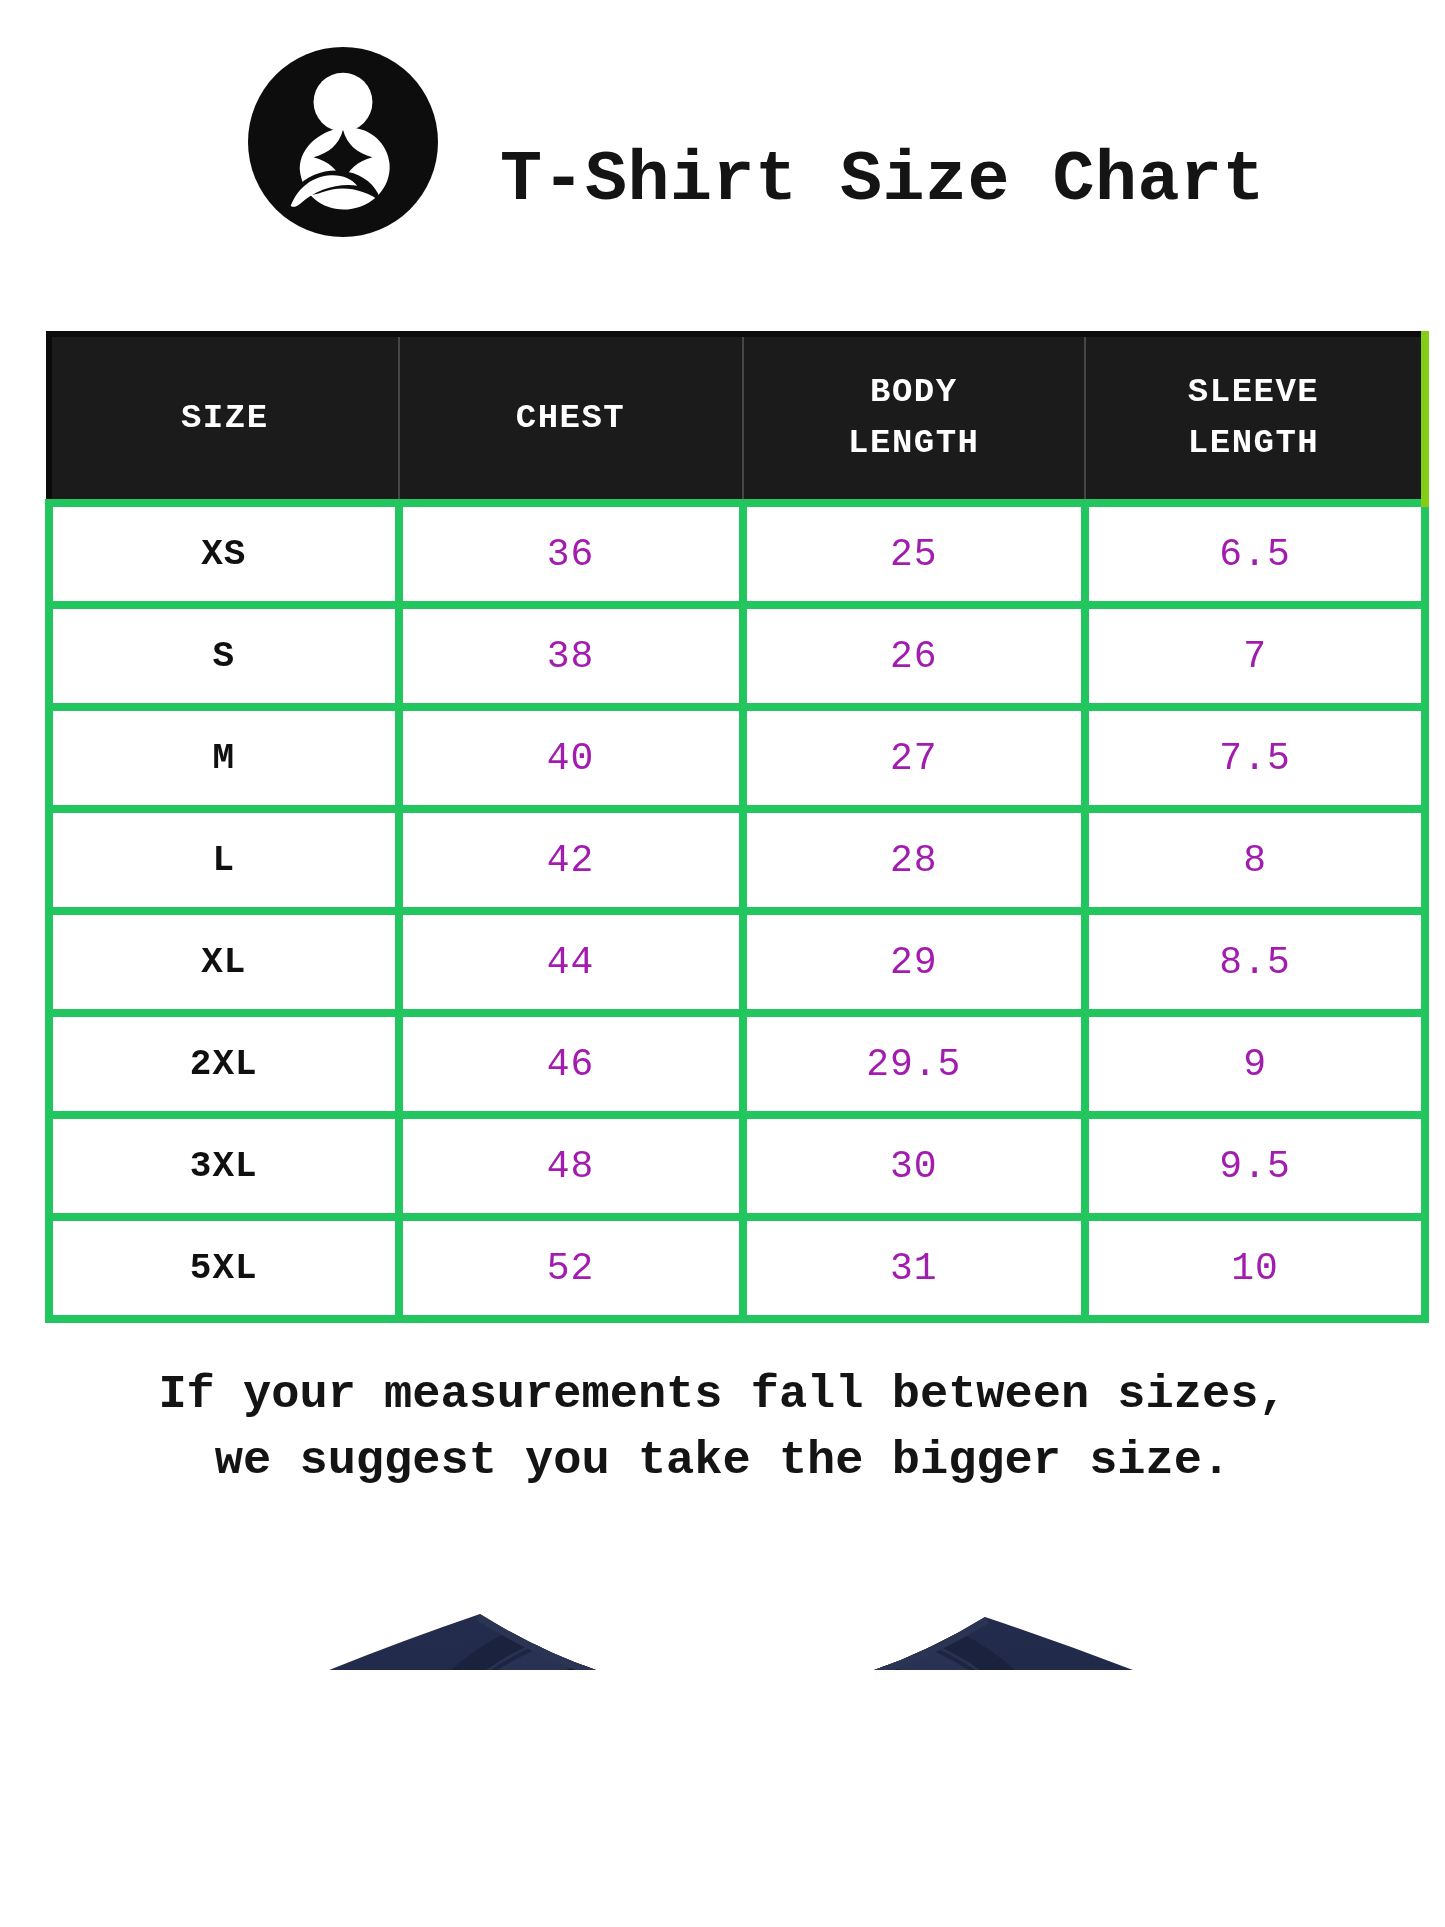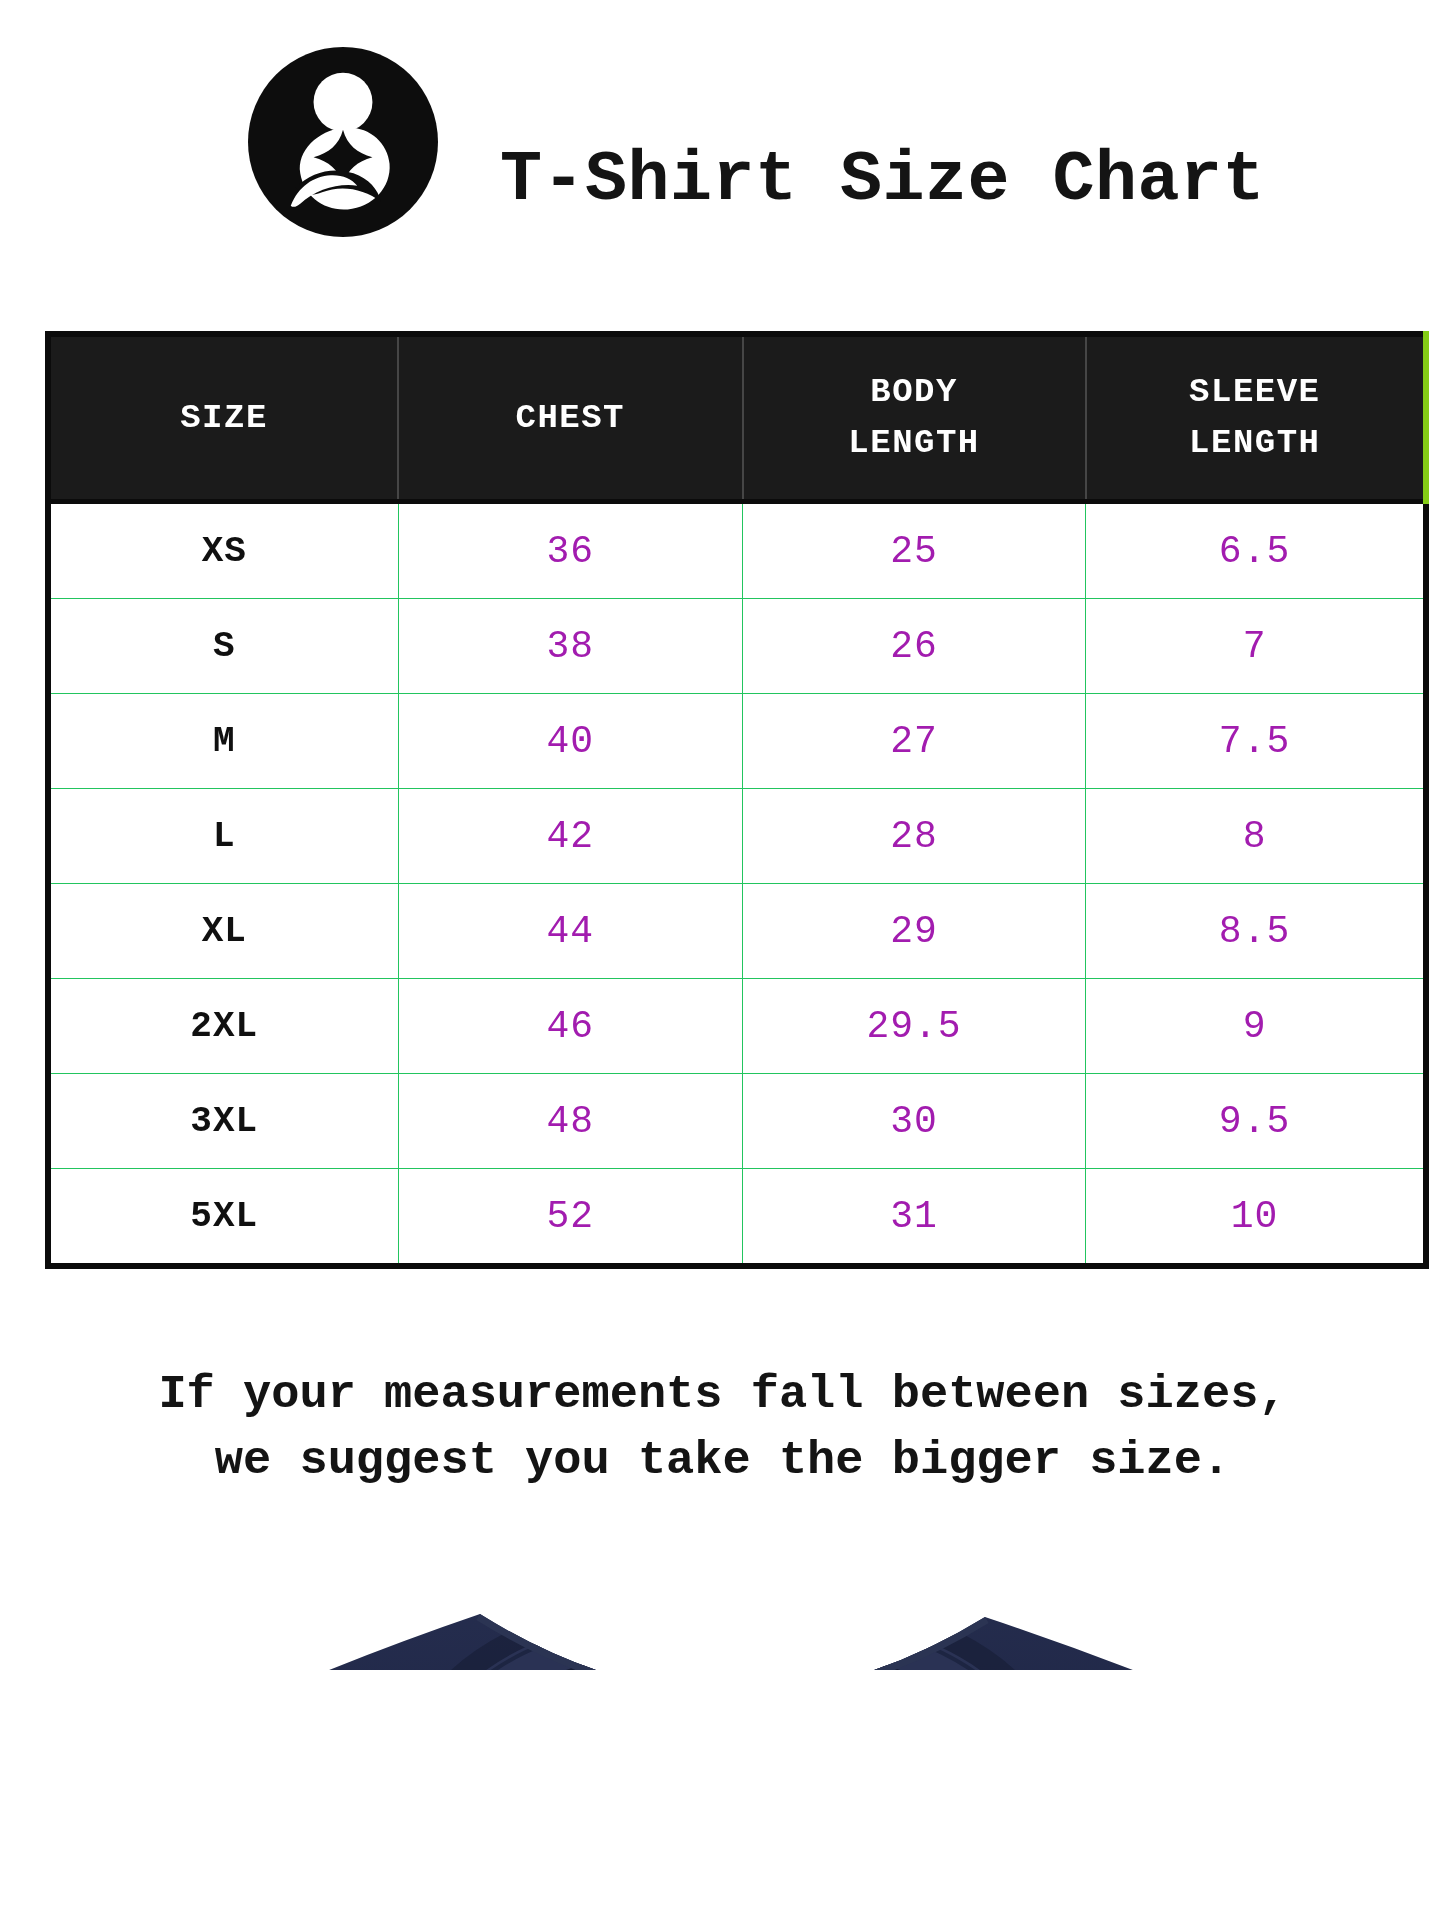--- a/index.html
+++ b/index.html
@@ -11,30 +11,30 @@
   
   .brand-logo { position:absolute; left:248px; top:47px; width:190px; height:190px; }
   .page-title {
     position:absolute; left:500px; top:94px; white-space:nowrap;
     font-size:70px; font-weight:700; color:#141414; letter-spacing:0.5px;
   }
 
   
   .size-table-wrap { position:absolute; left:45px; top:331px; width:1384px; }
   table.size-table { width:100%; border-collapse:collapse; table-layout:fixed; }
-  .size-table th, .size-table td { border:1px solid #22c55e; text-align:center; vertical-align:middle; }
+  .size-table th, .size-table td { border:8px solid #22c55e; text-align:center; vertical-align:middle; }
   .size-table { border:6px solid #0b0b0b; }
   .size-table th {
     background:#1b1b1b; color:#ffffff; font-size:34px; font-weight:700;
     letter-spacing:1.5px; line-height:1.5; white-space:pre-line; height:160px;
     border-left:2px solid #464646; border-right:2px solid #464646;
     border-top:6px solid #0b0b0b; border-bottom:5px solid #0b0b0b;
   }
   .size-table th:first-child { border-left:6px solid #0b0b0b; }
-  .size-table th:last-child  { border-right:6px solid #84cc16; }
+  .size-table th:last-child  { border-right:8px solid #84cc16; }
   .size-table td { height:92px; background:#ffffff; }
   td.size-cell { font-weight:700; font-size:36px; color:#101010; letter-spacing:1px; }
   td.num-cell  { font-weight:300; font-size:38px; color:#a21caf; letter-spacing:1px; }
 
   
   .note {
     position:absolute; left:0; top:1362px; width:100%; text-align:center;
     font-size:47px; font-weight:700; color:#141414; line-height:1.4;
   }
 

